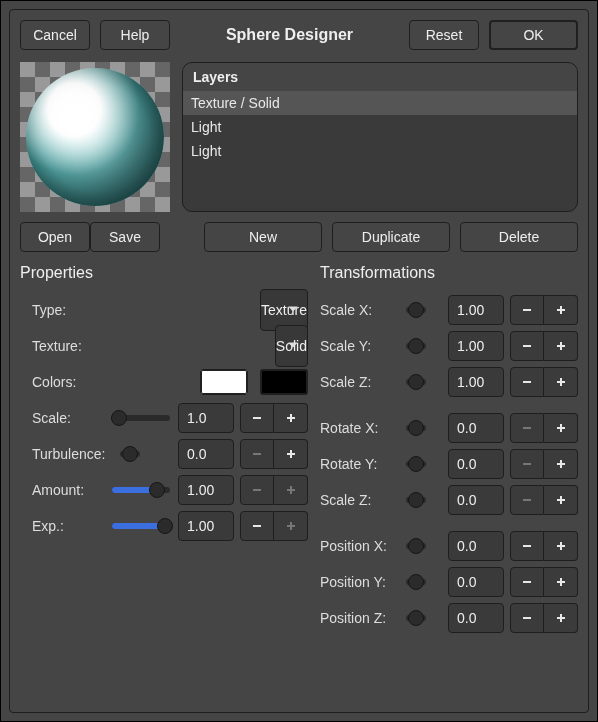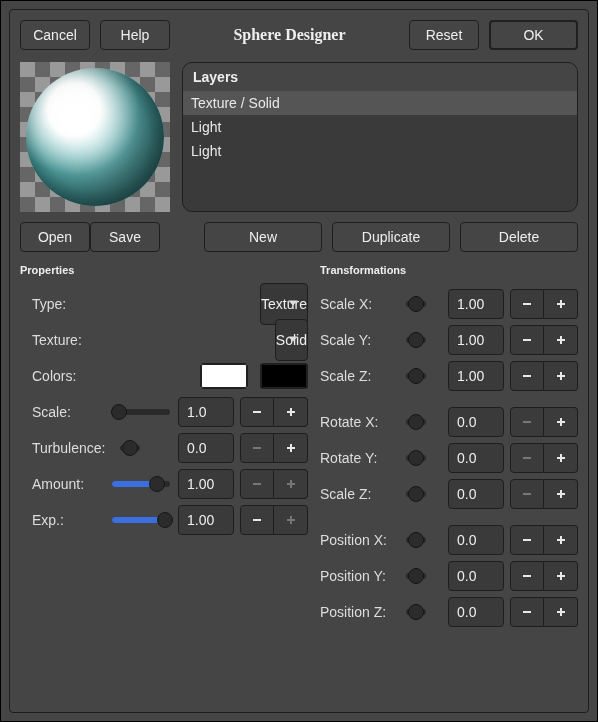--- a/index.html
+++ b/index.html
@@ -13,21 +13,21 @@
     display: flex; flex-direction: column;
   }
   
   .toprow { display:flex; align-items:center; gap:10px; margin-bottom:12px; }
   .btn {
     background:#454545; color:#eee; border:1px solid #1e1e1e; border-radius:4px;
     height:30px; display:flex; align-items:center; justify-content:center;
     font-size:14px; cursor:pointer; user-select:none;
   }
   .btn.ok { border:2px solid #202020; }
-  .titlebar { flex:1; text-align:center; font-weight:700; font-size:16px; color:#eee;font-family:Liberation Serif, serif; }
+  .titlebar { flex:1; text-align:center; font-weight:700; font-size:16px; color:#eee; }
   .top-cancel, .top-help { width:70px; }
   .top-reset { width:70px; }
   .top-ok { width:89px; }
 
   
   .midrow { display:flex; gap:12px; margin-bottom:10px; }
   .preview {
     width:150px; height:150px; position:relative;
     background:
       linear-gradient(45deg,#666 25%,transparent 25%) 0 0/30px 30px,
@@ -58,21 +58,21 @@
   .actionrow .left { display:flex; }
   .actionrow .right { display:flex; flex:1; gap:10px; margin-left:12px;padding-left:20px; }
   .actionrow .btn { flex:1; height:30px; font-size:14px; }
   .actionrow .left .btn { width:70px; flex:none; }
 
   
   .columns { display:flex; gap:0; margin-top:6px; }
   .col { flex:1; display:flex; flex-direction:column; }
   .colL { padding-right:6px; }
   .colR { padding-left:6px; }
-  .sect-title { font-weight:700; font-size:11px; color:#eee; margin-bottom:10px; }
+  .sect-title { font-weight:400; font-size:16px; color:#eee; margin-bottom:10px; }
   .row { display:flex; align-items:center; gap:8px; height:36px; }
   .rowL .label { width:80px; font-size:14px; color:#ddd; padding-left:12px; }
   .rowR .label { width:74px; font-size:14px; color:#ddd; }
   .combo {
     flex:1; height:42px; background:#383838; border:1px solid #1e1e1e; border-radius:4px;
     display:flex; align-items:center; justify-content:center; position:relative; color:#eee; font-size:14px;
     max-width:130px;
   }
   .combo .chev { position:absolute; right:8px; }
   .chev svg { width:12px; height:12px; fill:#ddd; }

